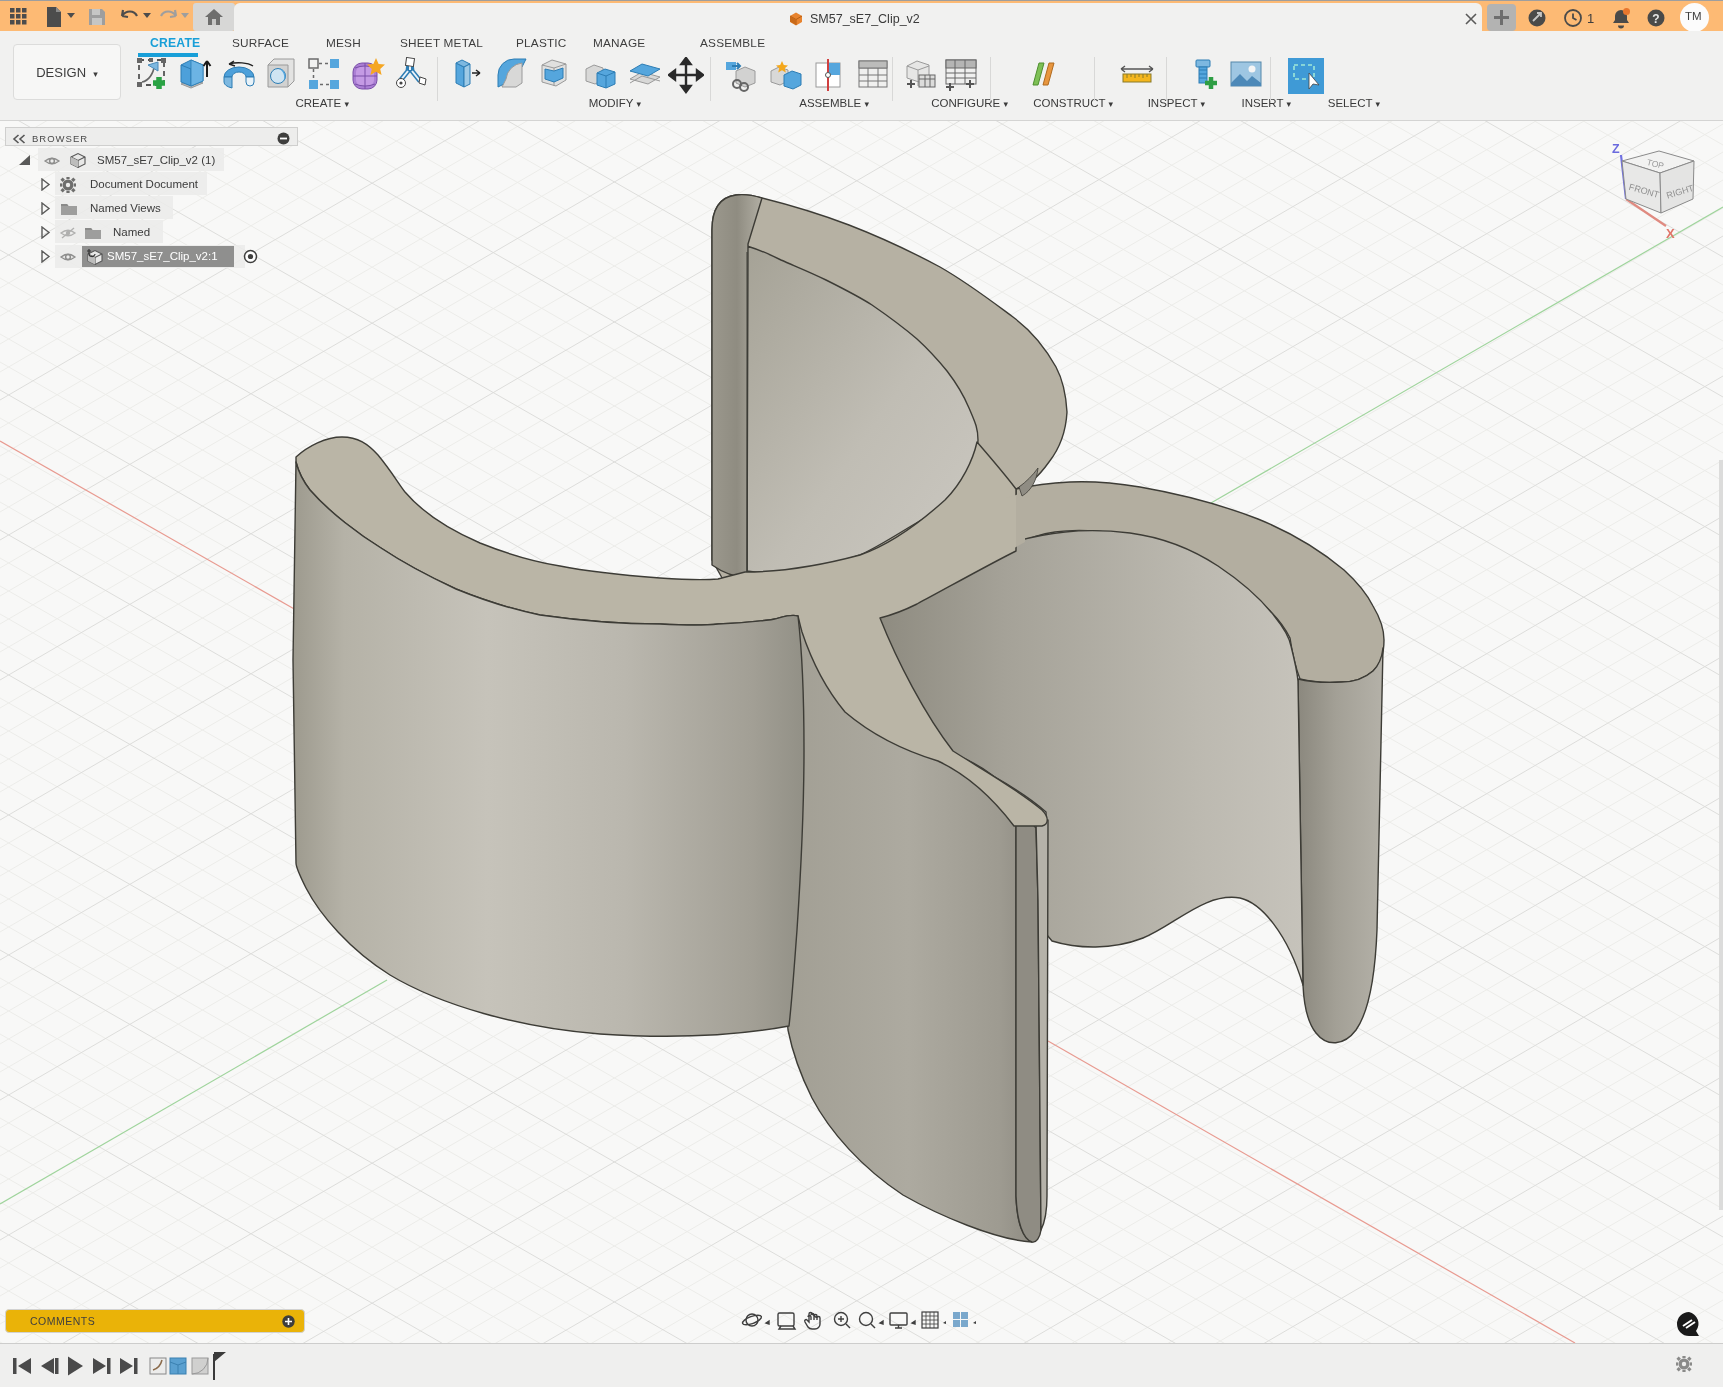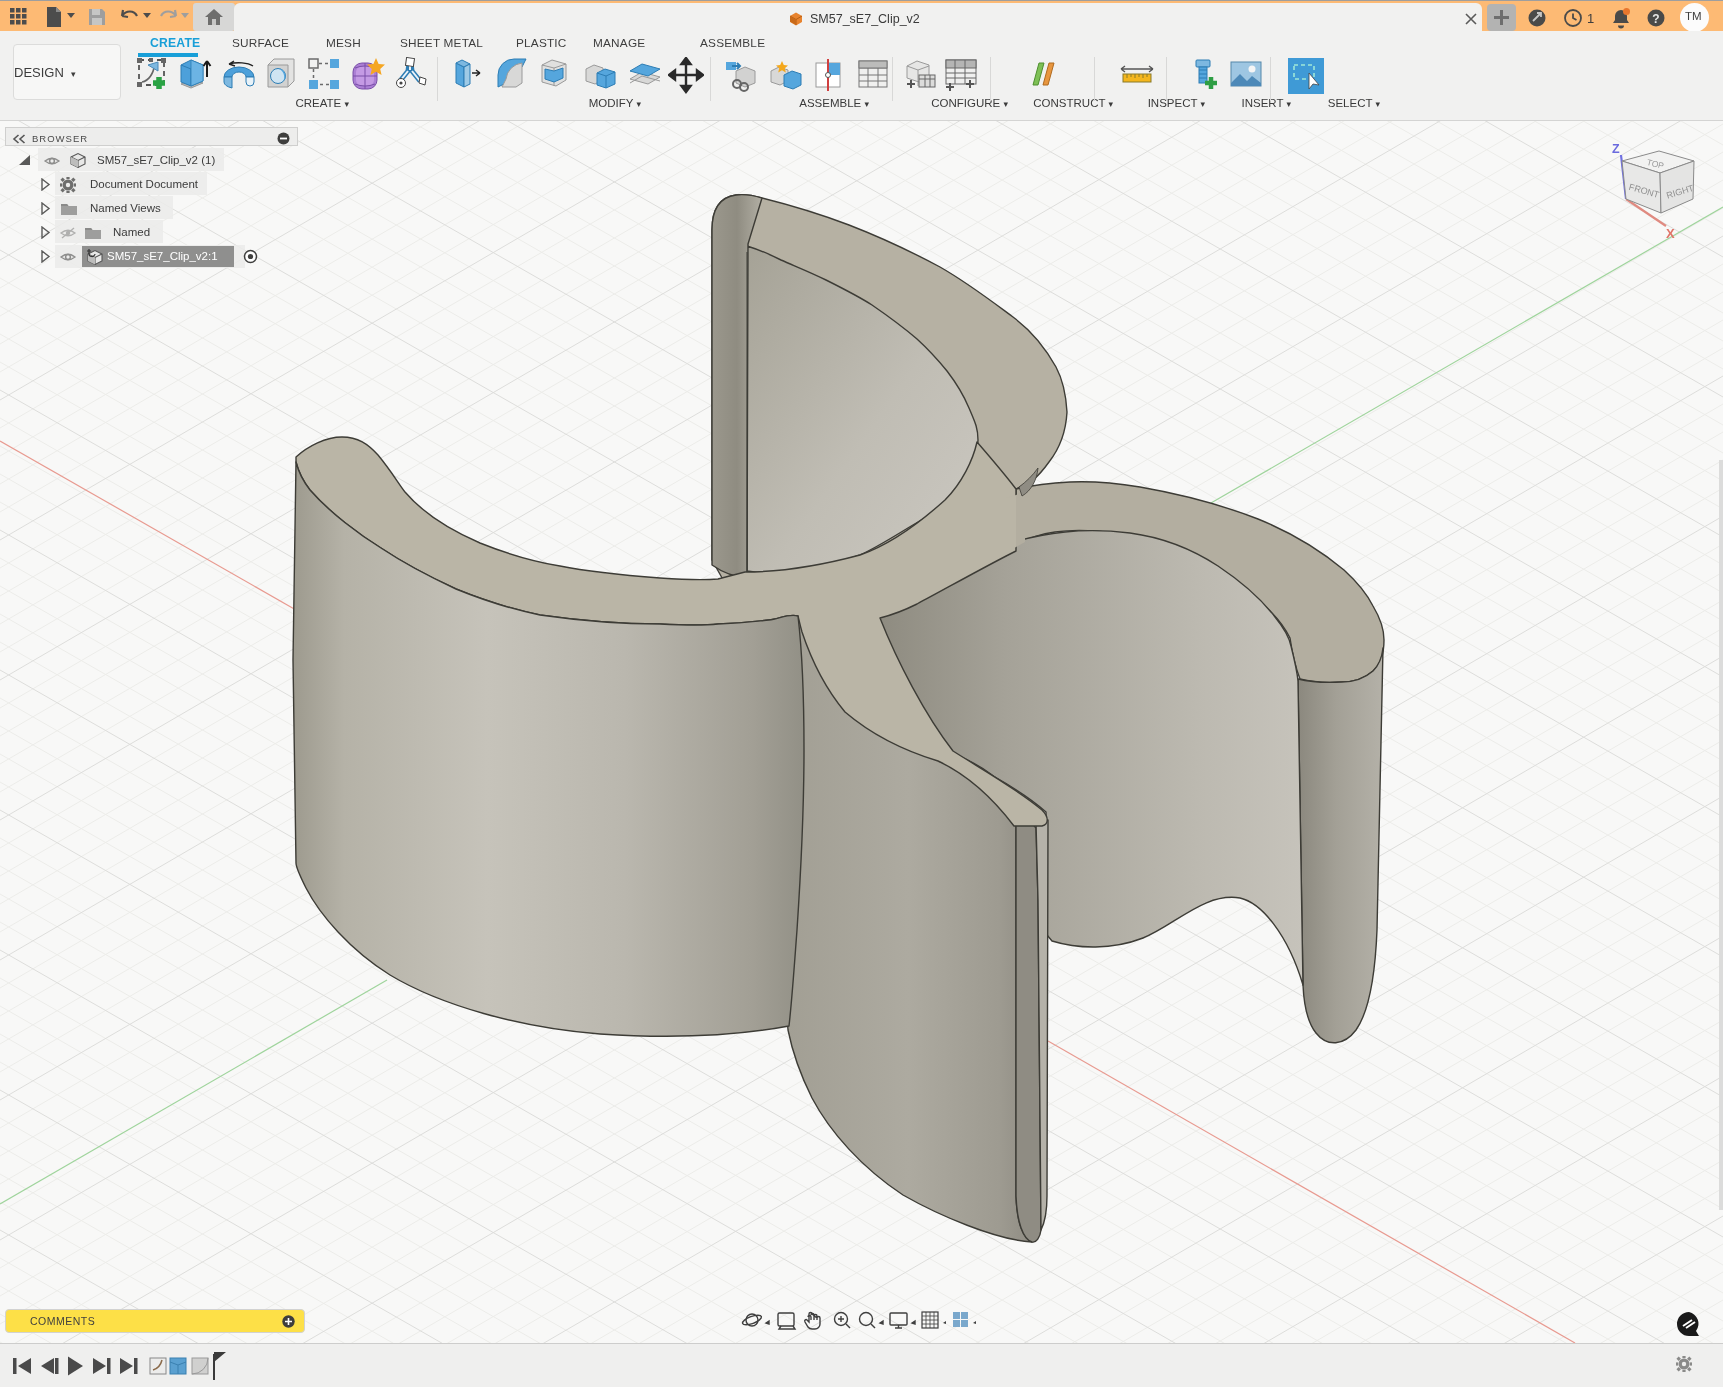--- a/index.html
+++ b/index.html
@@ -2,28 +2,28 @@
 <html><head><meta charset="utf-8">
 <style>
 * { margin:0; padding:0; box-sizing:border-box; }
 html,body { width:1723px; height:1387px; overflow:hidden; font-family:"Liberation Sans", sans-serif; }
 #page { position:relative; width:1723px; height:1387px; background:#f8f8f7; }
 .tb { position:absolute; left:0; top:0; width:1723px; height:31px; background:#fdba74; border-top:1px solid #9e9e9e; }
 .doctab { position:absolute; left:234px; top:2px; width:1248px; height:29px; background:#f1f1f0; border-radius:6px 6px 0 0; }
 .caret { position:absolute; width:0; height:0; border-left:4px solid transparent; border-right:4px solid transparent; border-top:5px solid #4c4c4c; }
 .ribbon { position:absolute; left:0; top:31px; width:1723px; height:90px; background:#f1f1f0; border-bottom:1px solid #d4d4d3; }
 .rtab { position:absolute; top:5px; font-size:11.8px; color:#3e3e3e; letter-spacing:0.2px; }
-.design { position:absolute; left:13px; top:13px; width:108px; height:56px; background:#f7f7f6; border:1px solid #dcdcdb; border-radius:4px; font-size:13px; color:#3d3d3d; text-align:left; line-height:56px; }
+.design { position:absolute; left:13px; top:13px; width:108px; height:56px; background:#f7f7f6; border:1px solid #dcdcdb; border-radius:4px; font-size:13px; color:#3d3d3d; text-align:center; line-height:56px; }
 .glabel { position:absolute; top:66px; font-size:11.5px; color:#3a3a3a; text-align:right; }
 .car { font-size:9px; }
 .bpanel { position:absolute; left:0; top:0; width:310px; height:290px; font-size:11.5px; }
 .bhead { position:absolute; left:5px; top:127px; width:293px; height:19px; background:#ededec; border:1px solid #cfcfce; font-size:9.5px; color:#4a4a4a; }
 .brow { position:absolute; height:23px; background:#ebebea; opacity:0.85; }
 .btxt { position:absolute; font-size:11.5px; color:#3b3b3b; }
-.comments { position:absolute; left:5px; top:1309px; width:300px; height:24px; background:#fde047; border:1px solid #d2d2d1; border-radius:4px; font-size:10.5px; color:#3f3f3f; }
+.comments { position:absolute; left:5px; top:1309px; width:300px; height:24px; background:#eab308; border:1px solid #d2d2d1; border-radius:4px; font-size:10.5px; color:#3f3f3f; }
 .status { position:absolute; left:0; top:1343px; width:1723px; height:44px; background:#efefee; border-top:1px solid #cdcdcc; }
 </style></head>
 <body>
 <div id="page">
 <svg id="cv" width="1723" height="1387" viewBox="0 0 1723 1387" style="position:absolute;left:0;top:0">
 <rect x="0" y="0" width="1723" height="1387" fill="#f8f8f7"></rect>
 <g clip-path="url(#cvclip)">
 <clipPath id="cvclip">
           <rect x="0" y="121" width="1723" height="1222"></rect>
         </clipPath>

